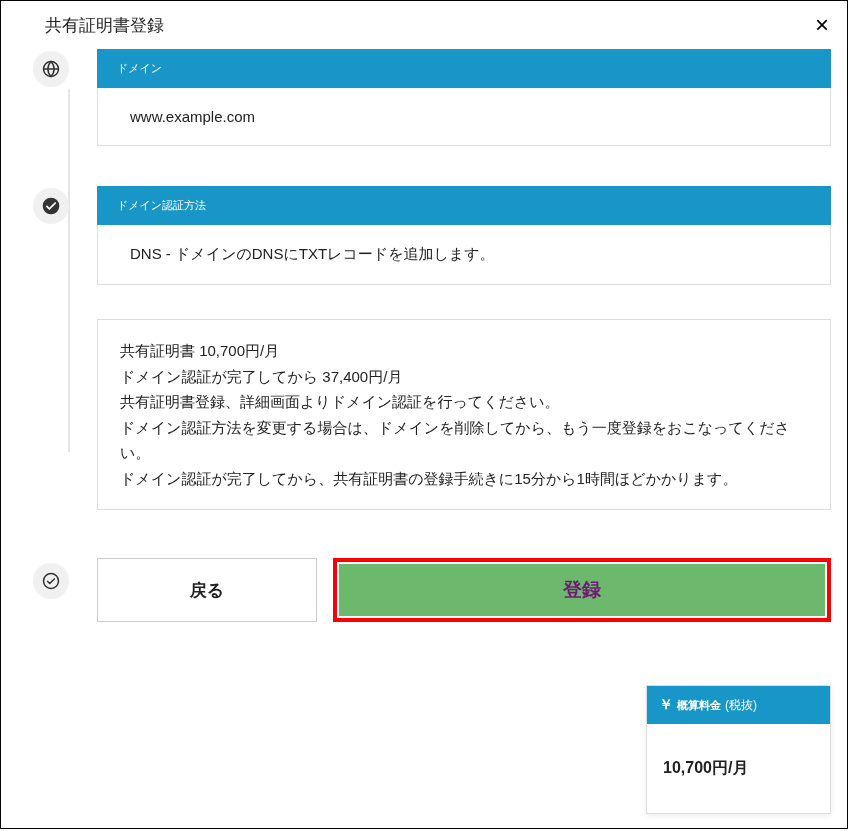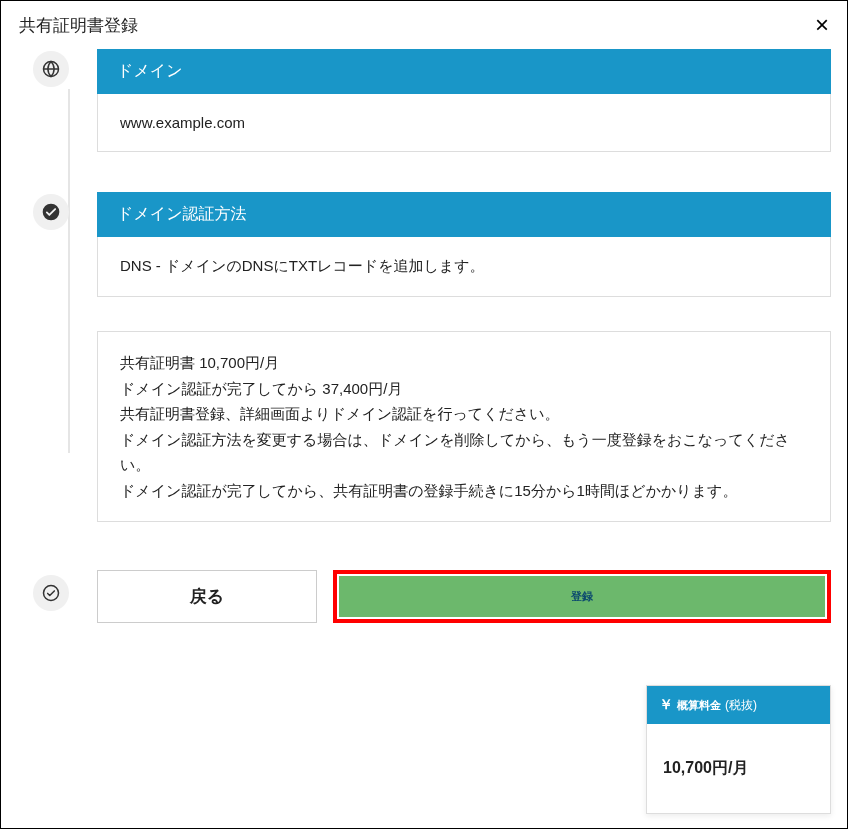--- a/index.html
+++ b/index.html
@@ -20,20 +20,21 @@
     .modal-header {
       display: flex;
       justify-content: space-between;
       align-items: center;
       padding: 12px 18px;
     }
     .modal-title {
       font-size: 17px;
       font-weight: 400;
       color: #222;
+      margin-left: 26px;
     }
     .close-btn {
       font-size: 24px;
       font-weight: 300;
       cursor: pointer;
       line-height: 1;
       color: #000;
       background: none;
       border: none;
     }
@@ -68,27 +69,27 @@
       background: #f0f0f0;
       display: flex;
       align-items: center;
       justify-content: center;
     }
     .step-icon svg { width: 20px; height: 20px; }
     .section-header {
       background: #1996c8;
       color: #fff;
       padding: 12px 20px;
-      font-size: 16px;
+      font-size: 11px;
       font-weight: 500;
     }
     .section-body {
       border: 1px solid #ddd;
       border-top: none;
-      padding: 20px 22px;
+      padding: 20px 32px;
       font-size: 15px;
       color: #222;
     }
     .info-box {
       border: 1px solid #ddd;
       padding: 18px 22px;
       margin-top: 34px;
       font-size: 15px;
       color: #222;
       line-height: 1.7;
@@ -115,24 +116,24 @@
       color: #222;
     }
     .btn-register-wrap {
       flex: 1;
       border: 4px solid #ff0000;
       padding: 2px;
     }
     .btn-register {
       width: 100%;
       background: #6cb86c;
-      color: #0c4a6e;
+      color: #701a75;
       border: none;
       padding: 13px 0;
-      font-size: 11px;
+      font-size: 19px;
       font-weight: 600;
       cursor: pointer;
     }
     .price-card {
       position: absolute;
       right: 16px;
       top: 636px;
       width: 185px;
       border: 1px solid #ddd;
       box-shadow: 0 2px 6px rgba(0,0,0,0.08);

